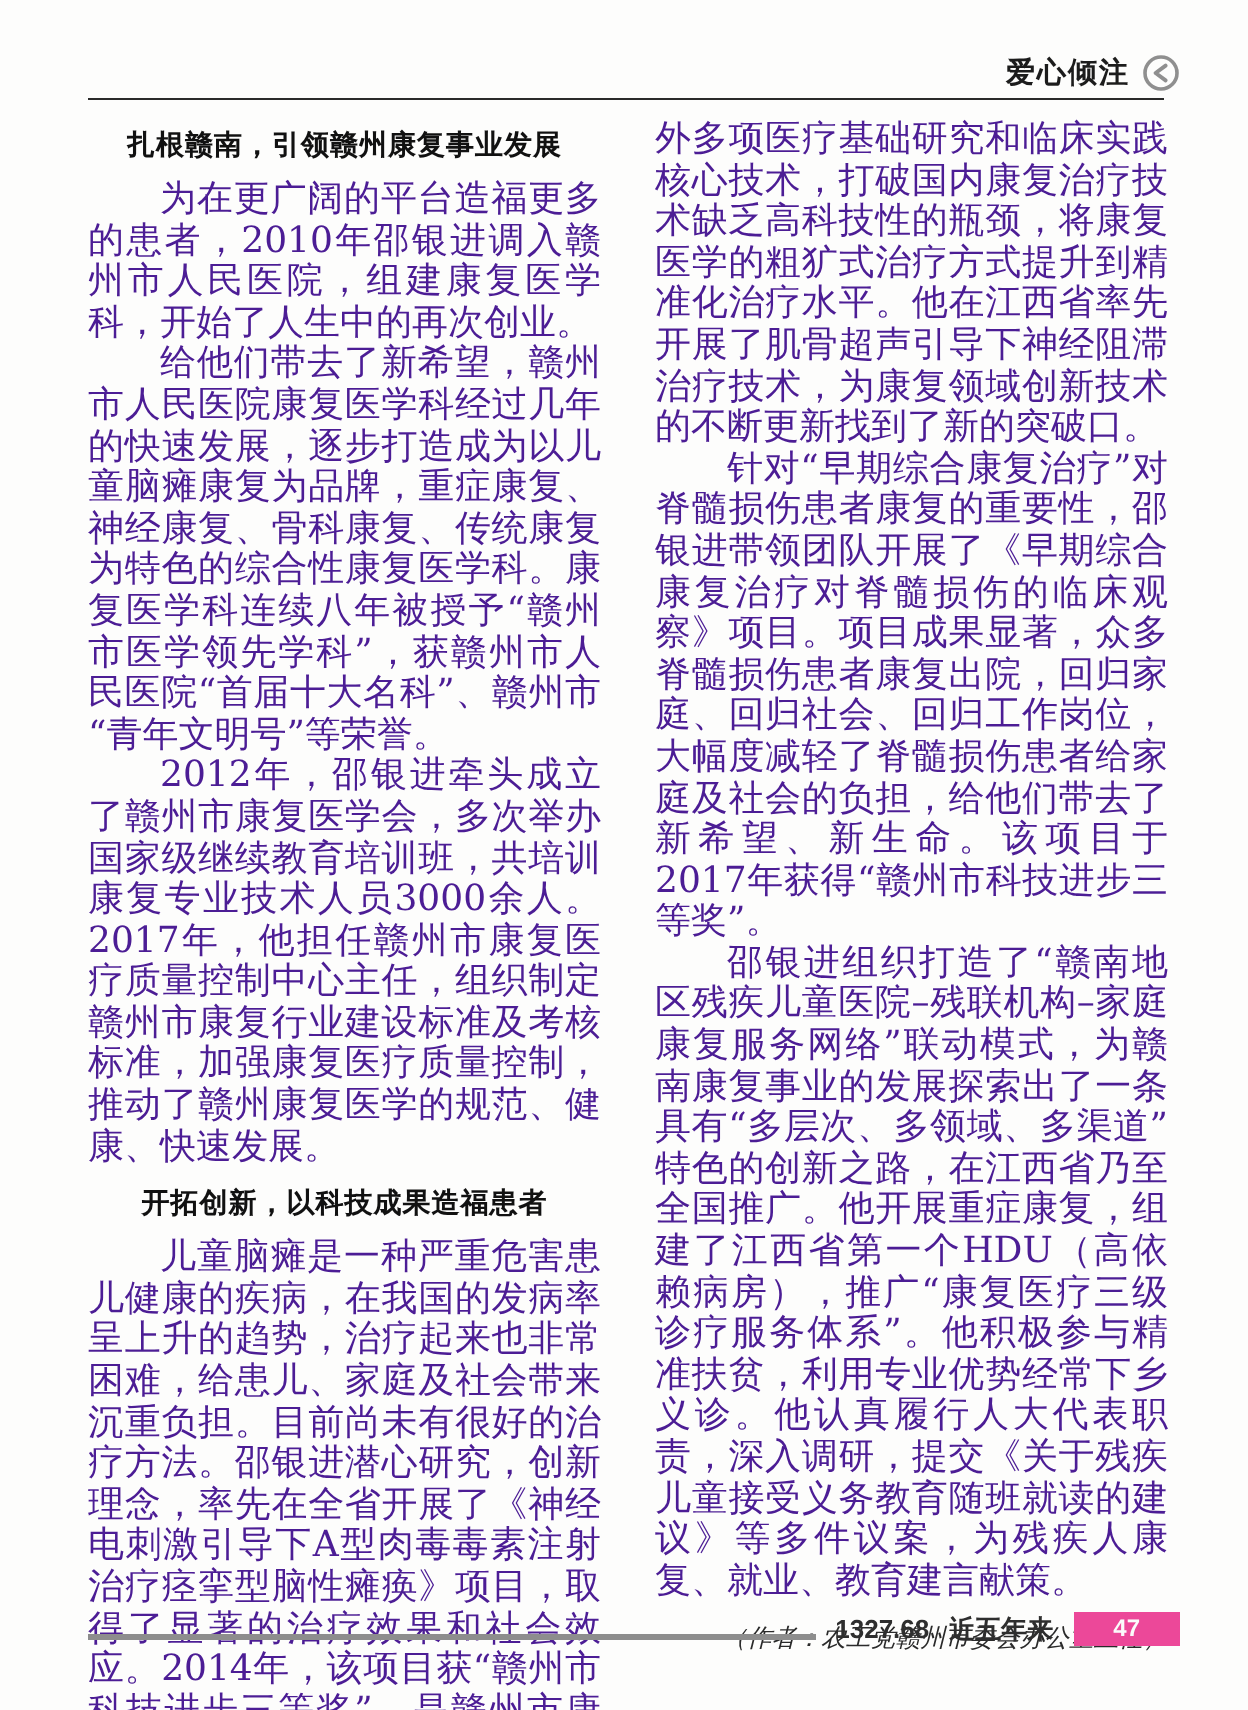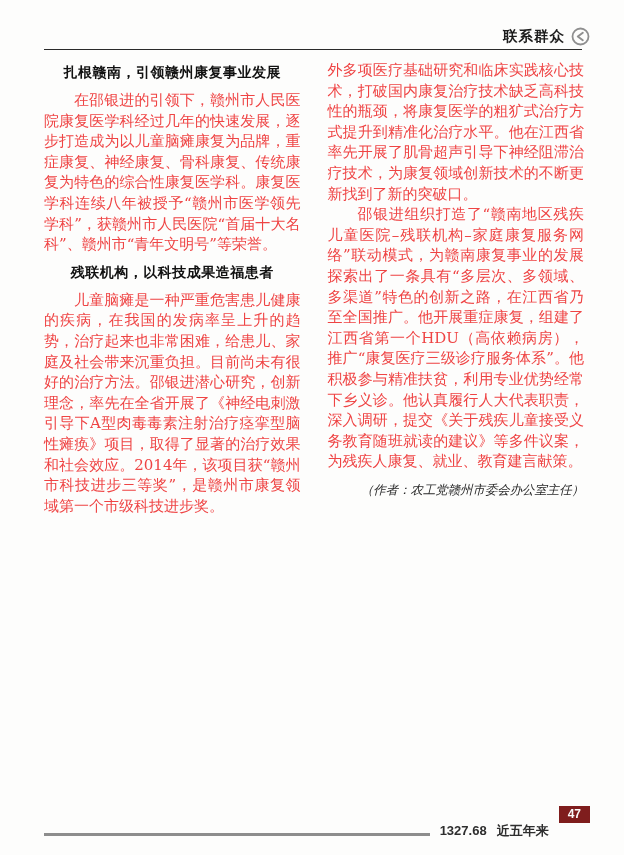--- a/index.html
+++ b/index.html
@@ -56,26 +56,26 @@
     font-family: "Liberation Sans", "DejaVu Sans", sans-serif;
     font-weight: bold;
     font-size: 14px;
     color: #111;
     text-align: center;
     margin: 9px 0 8px 0;
     letter-spacing: 0.5px;
   }
   .col-heading.first { margin-top: 4px; }
   p.body-par {
-    font-size: 15px;
+    font-size: 18px;
     line-height: 20.6px;
     text-align: justify;
     text-indent: 2em;
     margin: 0;
-    color: #ef4444;
+    color: #4c1d95;
   }
   p.body-par.no-indent { text-indent: 0; }
   .author-note {
     font-size: 12.4px;
     line-height: 20px;
     font-style: italic;
     text-align: right;
     margin: 8px 0 0 0;
     color: #2a2a2a;
   }
@@ -96,58 +96,61 @@
     margin-bottom: 3px;
   }
   .footer-issue, .footer-journal {
     font-family: "Liberation Sans", "DejaVu Sans", sans-serif;
     font-weight: bold;
     font-size: 13px;
     color: #2e2e2e;
     line-height: 16px;
   }
   .page-badge {
-    background: #7f1d1d;
+    background: #ec4899;
     color: #fbfbfb;
     font-family: "Liberation Sans", "DejaVu Sans", sans-serif;
     font-weight: bold;
     font-size: 12px;
     line-height: 17px;
-    padding: 0 9px;
-    margin-bottom: 16px;
+    padding: 0 20px;
+    margin-bottom: 0px;
   }
 </style>
 </head>
 <body>
 
 <div class="page">
 
   <div class="header">
-    <span class="section-label">联系群众</span>
+    <span class="section-label">爱心倾注</span>
     <span class="header-icon">
       <svg width="19" height="19" viewBox="0 0 19 19">
         <circle cx="9.5" cy="9.5" r="8" fill="none" stroke="#8f8f8f" stroke-width="1.8"></circle>
         <path d="M11.8 5.8 L6.8 9.5 L11.8 13.2" fill="none" stroke="#8f8f8f" stroke-width="2" stroke-linecap="round" stroke-linejoin="round"></path>
       </svg>
     </span>
   </div>
   <div class="header-rule"></div>
 
   <div class="columns">
 
     <div class="col">
       <div class="col-heading first">扎根赣南，引领赣州康复事业发展</div>
-      <p class="body-par">在邵银进的引领下，赣州市人民医院康复医学科经过几年的快速发展，逐步打造成为以儿童脑瘫康复为品牌，重症康复、神经康复、骨科康复、传统康复为特色的综合性康复医学科。康复医学科连续八年被授予“赣州市医学领先学科”，获赣州市人民医院“首届十大名科”、赣州市“青年文明号”等荣誉。</p>
-      <div class="col-heading">残联机构，以科技成果造福患者</div>
+      <p class="body-par">为在更广阔的平台造福更多的患者，2010年邵银进调入赣州市人民医院，组建康复医学科，开始了人生中的再次创业。</p>
+      <p class="body-par">给他们带去了新希望，赣州市人民医院康复医学科经过几年的快速发展，逐步打造成为以儿童脑瘫康复为品牌，重症康复、神经康复、骨科康复、传统康复为特色的综合性康复医学科。康复医学科连续八年被授予“赣州市医学领先学科”，获赣州市人民医院“首届十大名科”、赣州市“青年文明号”等荣誉。</p>
+      <p class="body-par">2012年，邵银进牵头成立了赣州市康复医学会，多次举办国家级继续教育培训班，共培训康复专业技术人员3000余人。2017年，他担任赣州市康复医疗质量控制中心主任，组织制定赣州市康复行业建设标准及考核标准，加强康复医疗质量控制，推动了赣州康复医学的规范、健康、快速发展。</p>
+      <div class="col-heading">开拓创新，以科技成果造福患者</div>
       <p class="body-par">儿童脑瘫是一种严重危害患儿健康的疾病，在我国的发病率呈上升的趋势，治疗起来也非常困难，给患儿、家庭及社会带来沉重负担。目前尚未有很好的治疗方法。邵银进潜心研究，创新理念，率先在全省开展了《神经电刺激引导下A型肉毒毒素注射治疗痉挛型脑性瘫痪》项目，取得了显著的治疗效果和社会效应。2014年，该项目获“赣州市科技进步三等奖”，是赣州市康复领域第一个市级科技进步奖。</p>
 
     </div>
 
     <div class="col">
       <p class="body-par no-indent">外多项医疗基础研究和临床实践核心技术，打破国内康复治疗技术缺乏高科技性的瓶颈，将康复医学的粗犷式治疗方式提升到精准化治疗水平。他在江西省率先开展了肌骨超声引导下神经阻滞治疗技术，为康复领域创新技术的不断更新找到了新的突破口。</p>
+      <p class="body-par">针对“早期综合康复治疗”对脊髓损伤患者康复的重要性，邵银进带领团队开展了《早期综合康复治疗对脊髓损伤的临床观察》项目。项目成果显著，众多脊髓损伤患者康复出院，回归家庭、回归社会、回归工作岗位，大幅度减轻了脊髓损伤患者给家庭及社会的负担，给他们带去了新希望、新生命。该项目于2017年获得“赣州市科技进步三等奖”。</p>
       <p class="body-par">邵银进组织打造了“赣南地区残疾儿童医院–残联机构–家庭康复服务网络”联动模式，为赣南康复事业的发展探索出了一条具有“多层次、多领域、多渠道”特色的创新之路，在江西省乃至全国推广。他开展重症康复，组建了江西省第一个HDU（高依赖病房），推广“康复医疗三级诊疗服务体系”。他积极参与精准扶贫，利用专业优势经常下乡义诊。他认真履行人大代表职责，深入调研，提交《关于残疾儿童接受义务教育随班就读的建议》等多件议案，为残疾人康复、就业、教育建言献策。</p>
       <p class="author-note">（作者：农工党赣州市委会办公室主任）</p>
 
     </div>
 
   </div>
 
   <div class="footer">
     <div class="footer-rule"></div>
     <span class="footer-issue">1327.68</span>

